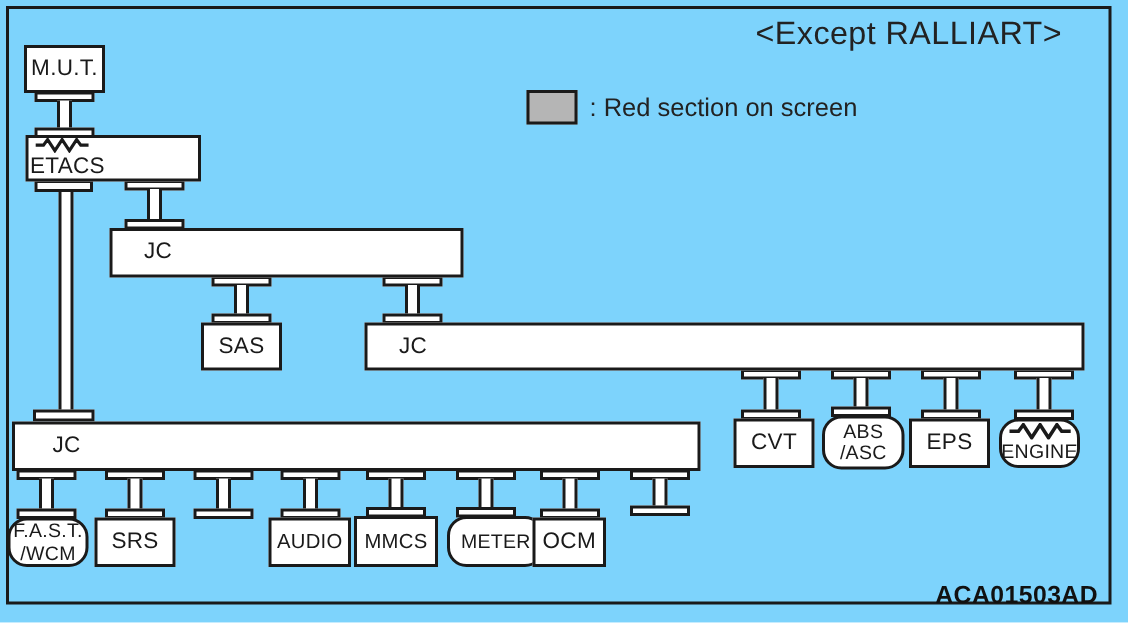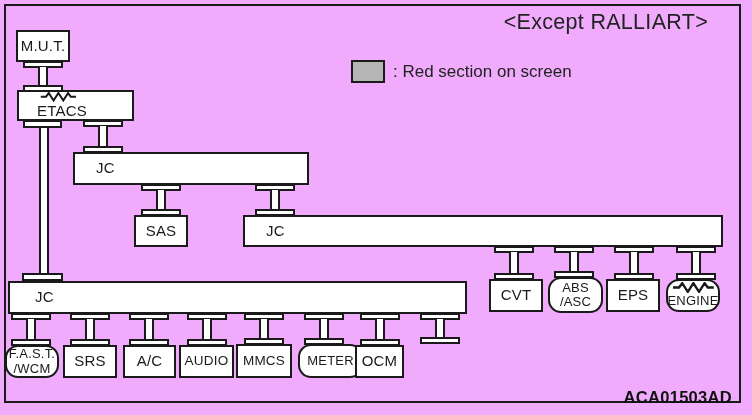--- a/index.html
+++ b/index.html
@@ -1,17 +1,17 @@
 <!DOCTYPE html>
 <html><head>
 <meta charset="utf-8">
 <style>
   html,body{margin:0;padding:0;background:#fff;}
   .stage{
-    position:relative;width:752px;height:415px;background:#f0abfc;
+    position:relative;width:752px;height:415px;background:#7dd3fc;
     font-family:"Liberation Sans",sans-serif;color:#1a1a1a;overflow:hidden;
   }
   .frame{
     position:absolute;left:4px;top:4px;width:737px;height:399px;
     border:2.5px solid #1a1a1a;box-sizing:border-box;
   }
   .title{
     position:absolute;top:10px;right:44px;font-size:21.5px;letter-spacing:.3px;color:#222;
     white-space:nowrap;
   }
@@ -26,21 +26,21 @@
   }
   .node{
     position:absolute;background:#fff;border:2.5px solid #1a1a1a;box-sizing:border-box;
     display:flex;flex-direction:column;align-items:center;justify-content:center;
     font-size:15px;letter-spacing:.2px;text-align:center;line-height:1.1;z-index:2;
   }
   .node.jc{flex-direction:row;justify-content:flex-start;padding-left:21px;align-items:center;}
   .node.sm{font-size:13px;border-radius:13px;}
   .node.md{font-size:13.5px;}
   .node.sym{justify-content:center;gap:1px;}
-  .node.sym-left{align-items:flex-start;padding-left:18px;gap:1px;}
+  .node.sym-left{align-items:flex-start;padding-left:1px;gap:1px;}
   .conn{
     position:absolute;width:40px;display:flex;flex-direction:column;align-items:center;
     box-sizing:border-box;z-index:1;
   }
   .cbar{width:100%;height:7px;background:#fff;border:2px solid #1a1a1a;box-sizing:border-box;}
   .cstem{
     width:10px;flex:1 1 auto;background:#fff;box-sizing:border-box;
     border-left:2.5px solid #1a1a1a;border-right:2.5px solid #1a1a1a;
     margin-top:-1px;margin-bottom:-1px;
   }
@@ -199,23 +199,20 @@
 
   <div class="node sm" style="left:5px;top:345px;width:54px;height:33px">
     <span>F.A.S.T.</span>
     <span>/WCM</span>
   </div>
 
   <div class="node" style="left:63px;top:345px;width:54px;height:33px">
     <span>SRS</span>
   </div>
 
-  <div class="node" style="left:123px;top:345px;width:53px;height:33px">
-    <span>A/C</span>
-  </div>
 
   <div class="node md" style="left:179px;top:345px;width:55px;height:33px">
     <span>AUDIO</span>
   </div>
 
   <div class="node md" style="left:236px;top:344px;width:56px;height:34px">
     <span>MMCS</span>
   </div>
 
   <div class="node sm" style="left:298px;top:344px;width:65px;height:34px">

